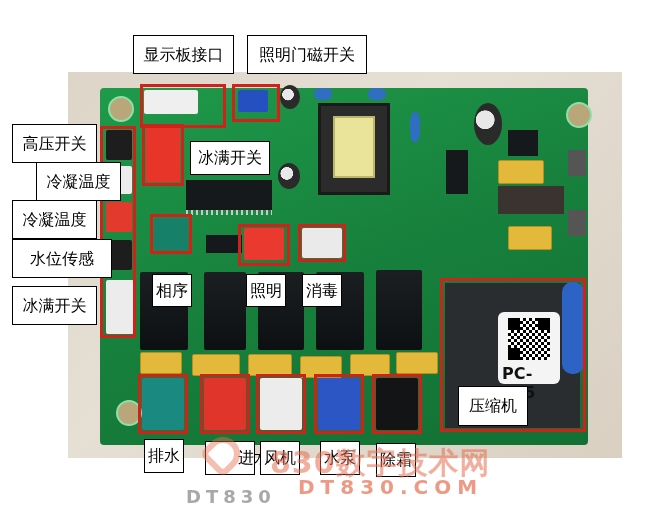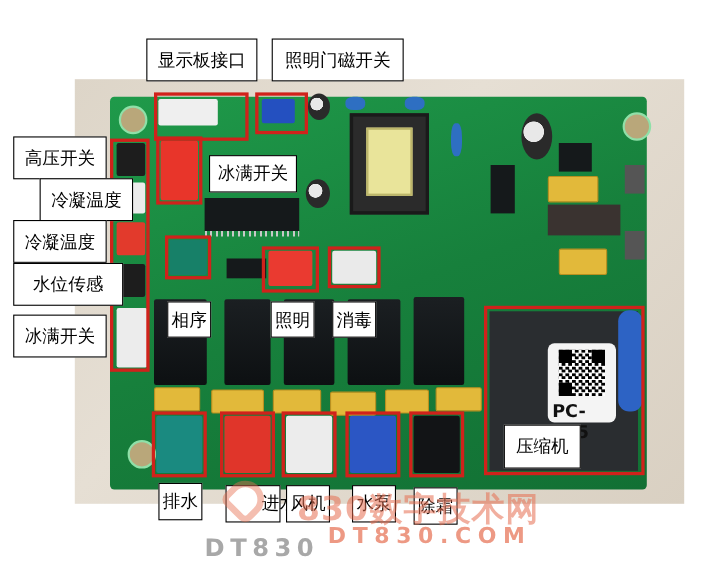--- a/index.html
+++ b/index.html
@@ -30,21 +30,21 @@
   .qr-label { background:#f4f4f4; border-radius:6px; }
   .qr { background:
           linear-gradient(#000,#000) 0 0/12px 12px no-repeat,
           linear-gradient(#000,#000) 100% 0/12px 12px no-repeat,
           linear-gradient(#000,#000) 0 100%/12px 12px no-repeat,
           repeating-conic-gradient(#000 0 25%, #fff 0 50%) 0 0/6px 6px; }
   .pc-text { position:absolute; font-family:"DejaVu Sans", sans-serif; font-weight:bold; font-size:16px; color:#111; }
   .wm { position:absolute; font-family:"DejaVu Sans", sans-serif; font-weight:bold; white-space:nowrap; }
   .wm-cn { color:rgba(230,110,80,0.55); font-size:30px; letter-spacing:1px; }
   .wm-com { color:rgba(230,110,80,0.7); font-size:20px; letter-spacing:6px; }
-  .wm-dt { color:#a8a8a8; font-size:22px; letter-spacing:5px; }
+  .wm-dt { color:#a8a8a8; font-size:18px; letter-spacing:5px; }
   .wm-logo { border:6px solid rgba(230,110,80,0.45); border-radius:50% 50% 8px 8px; transform:rotate(45deg); }
 </style>
 </head>
 <body>
 
 <div class="photo-bg"></div>
 <div class="pcb"></div>
 
 <div class="hole" style="left:108px;top:96px;"></div>
 <div class="hole" style="left:566px;top:102px;"></div>

